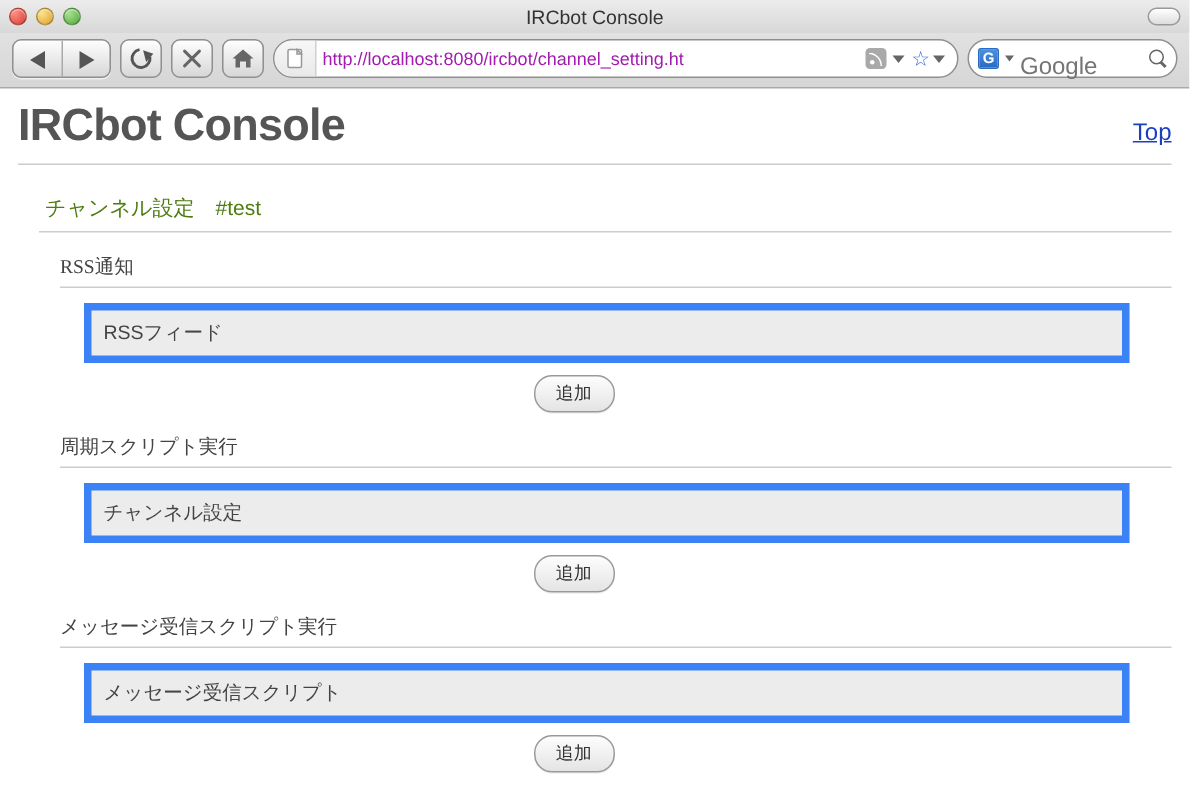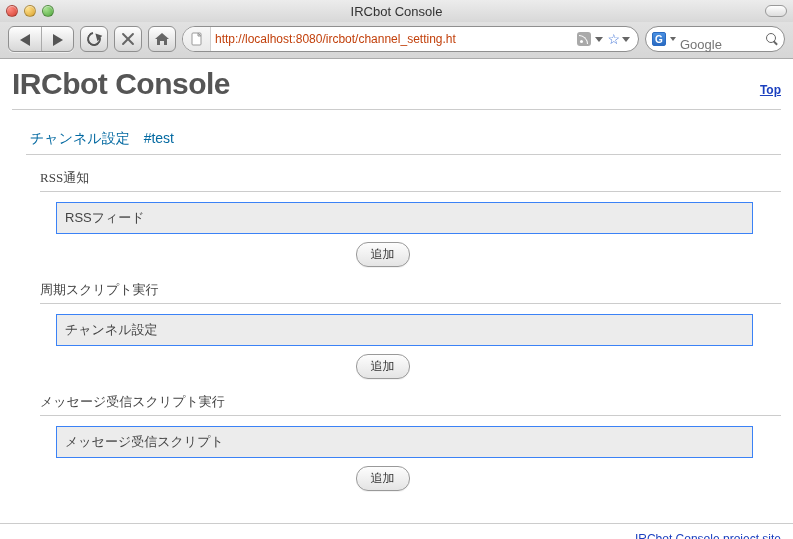--- a/index.html
+++ b/index.html
@@ -89,21 +89,21 @@
     border: 1px solid #8f8f8f; border-radius: 13px;
     background: #fff; height: 26px; padding: 0 4px 0 0;
     overflow: hidden;
   }
   .urlbar .favzone {
     width: 28px; height: 100%; display: flex; align-items: center; justify-content: center;
     border-right: 1px solid #d0d0d0; background: linear-gradient(#f7f7f7,#e9e9e9);
   }
   .urlbar input {
     flex: 1; border: none; outline: none; font-size: 12px; padding: 0 4px;
-    color: #c2410c; background: transparent; min-width: 0;
+    color: #a21caf; background: transparent; min-width: 0;
   }
   .urlbar .rss {
     width: 14px; height: 14px; background: #a9a9a9; border-radius: 3px; position: relative; margin-right: 4px;
   }
   .urlbar .rss::before {
     content: ""; position: absolute; left: 3px; bottom: 3px; width: 3px; height: 3px; background: #fff; border-radius: 50%;
   }
   .urlbar .rss::after {
     content: ""; position: absolute; left: 2px; bottom: 2px; width: 8px; height: 8px;
     border: 1.5px solid #fff; border-left: none; border-bottom: none; border-top-right-radius: 10px;
@@ -116,51 +116,51 @@
     padding: 0 6px; gap: 4px;
   }
   .searchbar .gicon {
     width: 14px; height: 14px; display: flex; align-items: center; justify-content: center;
     font-size: 10px; font-weight: bold; color: #fff;
     background: linear-gradient(#4a90e2,#2a6bc2); border-radius: 2px;
     border: 1px solid #2a6bc2;
   }
   .searchbar .chev2 { width: 0; height: 0; border-left: 3px solid transparent; border-right: 3px solid transparent; border-top: 4px solid #666; }
   .searchbar input {
-    flex: 1; border: none; outline: none; font-size: 13px; color: #888; background: transparent; min-width: 0; margin-top: 11px;
+    flex: 1; border: none; outline: none; font-size: 16px; color: #888; background: transparent; min-width: 0; margin-top: 11px;
   }
   .searchbar .mag { width: 12px; height: 12px; position: relative; }
   .searchbar .mag::before { content: ""; position: absolute; width: 8px; height: 8px; border: 1.5px solid #666; border-radius: 50%; left: 0; top: 0; }
   .searchbar .mag::after { content: ""; position: absolute; width: 5px; height: 1.5px; background: #666; transform: rotate(45deg); left: 7px; top: 9px; }
 
   
   .page { padding: 8px 12px 0 12px; }
   .page-header {
     display: flex; justify-content: space-between; align-items: baseline;
     border-bottom: 1px solid #ccc; padding-bottom: 8px;
   }
   .page-header h1 {
     font-size: 30px; font-weight: bold; color: #555; letter-spacing: -0.5px;
   }
-  .toplink { color: #1a3fbf; text-decoration: underline; font-size: 12px; font-weight: bold; }
+  .toplink { color: #1a3fbf; text-decoration: underline; font-size: 16px; }
 
   .section-title {
-    margin: 20px 0 2px 14px; font-size: 14px; color: #0369a1;
+    margin: 20px 0 2px 14px; font-size: 14px; color: #4d7c0f;
     border-bottom: 1px solid #ccc; padding-bottom: 6px; padding-left: 4px;
   }
   .sub {
     margin: 14px 0 6px 28px; font-size: 13px; color: #444;
     border-bottom: 1px solid #ccc; padding-bottom: 4px; padding-right: 18px; font-family: Liberation Serif, serif;
   }
   .row {
     margin: 10px 0 0 44px; padding-right: 28px;
   }
   .field {
     width: 100%;
-    border: 1px solid #3b82f6; background: #ececec;
+    border: 5px solid #3b82f6; background: #ececec;
     padding: 6px 8px; font-size: 13px; color: #444;
   }
   .btnrow {
     display: flex; justify-content: center; margin: 8px 28px 0 0;
   }
   .pillbtn {
     border: 1px solid #999; border-radius: 12px;
     background: linear-gradient(#fdfdfd,#e4e4e4);
     padding: 3px 14px; font-size: 12px; color: #333;
     box-shadow: 0 1px 0 rgba(0,0,0,0.05);

